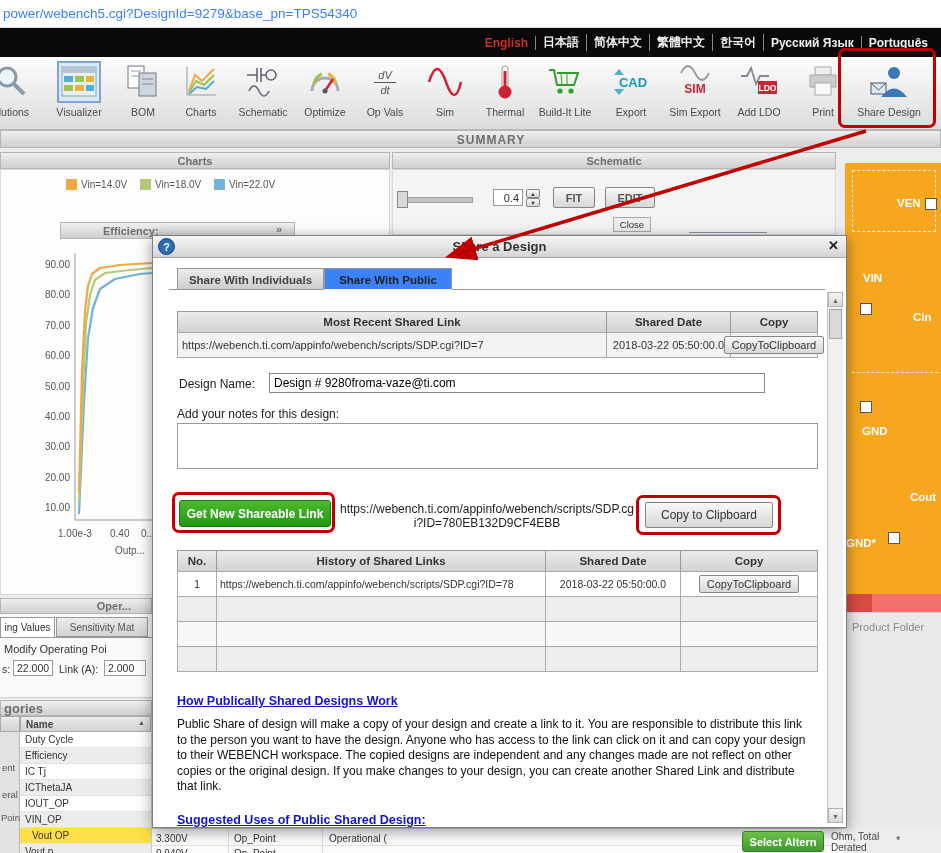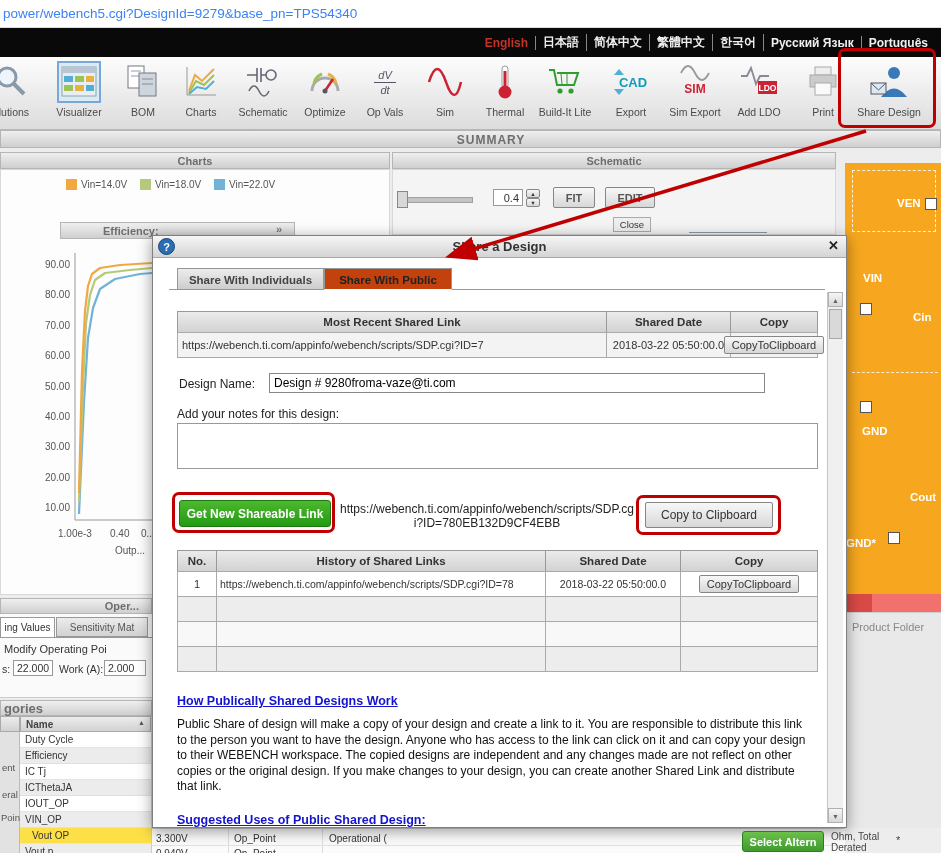--- a/index.html
+++ b/index.html
@@ -44,21 +44,21 @@
   .dialog{left:152px;top:235px;width:695px;height:593px;background:#fff;border:1px solid #7f7f7f;
           box-shadow:0 3px 14px rgba(0,0,0,.4);z-index:10;box-sizing:border-box;}
   .dlg-title{left:0;top:0;width:100%;height:22px;line-height:22px;font-size:13px;color:#333;
              background:linear-gradient(#f6f6f6,#d4d4d4);border-bottom:1px solid #a8a8a8;
              text-align:center;font-weight:bold;box-sizing:border-box;}
   .helpicon{left:5px;top:2px;width:17px;height:17px;border-radius:50%;background:#2a6db2;color:#fff;
             font-weight:bold;font-size:11px;text-align:center;line-height:17px;border:1px solid #17487c;box-sizing:border-box;}
   .tab{position:absolute;top:32px;height:22px;line-height:22px;font-size:11.5px;font-weight:bold;
        text-align:center;border:1px solid #979797;box-sizing:border-box;cursor:pointer;}
   .tab.inactive{background:linear-gradient(#ececec,#cdcdcd);color:#444;}
-  .tab.active{background:#c2410c;color:#222;border-bottom:1px solid #fff;z-index:2;}
+  .tab.active{background:#3b82f6;color:#222;border-bottom:1px solid #fff;z-index:2;}
   .tabline{left:16px;top:53px;width:656px;height:1px;background:#979797;}
   .th{background:linear-gradient(#ebebeb,#d2d2d2);border:1px solid #999;font-weight:bold;font-size:11.5px;
       color:#333;text-align:center;line-height:21px;height:22px;box-sizing:border-box;}
   .td{border:1px solid #aaa;font-size:11px;box-sizing:border-box;display:flex;align-items:center;}
   .copybtn{font-size:11px;padding:2px 7px;margin:0 auto;}
   .bluehead{color:#1414cc;font-weight:bold;font-size:12.5px;text-decoration:underline;}
   .scroll{background:#f0f0f0;border-left:1px solid #c5c5c5;box-sizing:border-box;}
   .scrbtn{width:15px;height:15px;font-size:7px;color:#666;text-align:center;line-height:15px;
           background:linear-gradient(#f5f5f5,#d8d8d8);border:1px solid #b0b0b0;box-sizing:border-box;cursor:pointer;}
 
@@ -319,29 +319,29 @@
   <span class="olabel" style="left:862px;top:425px">GND</span>
   <span class="olabel" style="left:910px;top:491px">Cout</span>
   <div class="abs cb" style="left:888px;top:532px;width:12px;height:12px"></div>
   <span class="olabel" style="left:846px;top:537px">GND*</span>
   <div class="abs" style="left:845px;top:594px;width:96px;height:18px;background:#f2716c"></div>
   <div class="abs" style="left:845px;top:594px;width:27px;height:18px;background:#d94a45"></div>
   <div class="abs" style="left:845px;top:612px;width:96px;height:216px;background:#e9e9e9;border-top:1px solid #cfcfcf;box-sizing:border-box">
     <span class="abs" style="left:7px;top:8px;font-size:11px;color:#888">Product Folder</span>
   </div>
 
-  <div class="abs hdrbar" style="left:0;top:598px;width:152px;height:16px;line-height:15px;font-size:11px;text-align:right;padding-right:12px">Oper...</div>
+  <div class="abs hdrbar" style="left:0;top:598px;width:152px;height:16px;line-height:15px;font-size:11px;text-align:right;padding-right:20px">Oper...</div>
   <div class="abs" style="left:0;top:614px;width:152px;height:84px;background:#fafafa;border-bottom:1px solid #ccc;box-sizing:border-box">
     <div class="abs" style="left:0;top:3px;width:55px;height:20px;background:#fff;border:1px solid #999;border-bottom:none;font-size:10px;text-align:center;line-height:19px;box-sizing:border-box">ing Values</div>
     <div class="abs" style="left:56px;top:3px;width:92px;height:20px;background:linear-gradient(#ececec,#d2d2d2);border:1px solid #999;font-size:10px;color:#555;text-align:center;line-height:19px;box-sizing:border-box">Sensitivity Mat</div>
     <div class="abs" style="left:0;top:23px;width:152px;height:1px;background:#999"></div>
     <div class="abs" style="left:4px;top:29px;font-size:11px;color:#333">Modify Operating Poi</div>
     <span class="abs" style="left:2px;top:49px;font-size:10.5px">s:</span>
     <div class="abs" style="left:13px;top:46px;width:40px;height:16px;background:#fff;border:1px solid #999;font-size:10.5px;line-height:15px;padding-left:3px;box-sizing:border-box">22.000</div>
-    <span class="abs" style="left:59px;top:49px;font-size:10.5px">Work (A):</span>
+    <span class="abs" style="left:59px;top:49px;font-size:10.5px">Link (A):</span>
     <div class="abs" style="left:104px;top:46px;width:42px;height:16px;background:#fff;border:1px solid #999;font-size:10.5px;line-height:15px;padding-left:3px;box-sizing:border-box">2.000</div>
   </div>
 
   <div class="abs hdrbar" style="left:0;top:700px;width:152px;height:16px;line-height:15px;font-size:13px;text-align:left;padding-left:3px">gories</div>
   <div class="abs" style="left:0;top:716px;width:152px;height:137px;background:#fff;border-right:1px solid #ccc;box-sizing:border-box">
     <div class="abs" style="left:0;top:0;width:20px;height:16px;background:linear-gradient(#ececec,#d2d2d2);border:1px solid #aaa;box-sizing:border-box"></div>
     <div class="abs" style="left:20px;top:0;width:131px;height:16px;background:linear-gradient(#ececec,#d2d2d2);border:1px solid #aaa;font-size:10px;font-weight:bold;color:#444;line-height:15px;padding-left:5px;box-sizing:border-box">Name</div>
     <span class="abs" style="left:138px;top:3px;font-size:7px;color:#555">▲</span>
     <div class="abs" style="left:0;top:16px;width:20px;height:121px;background:#e2e2e2;border-right:1px solid #bbb;box-sizing:border-box">
       <span class="abs" style="left:2px;top:30px;font-size:9.5px;color:#555">ent</span>

